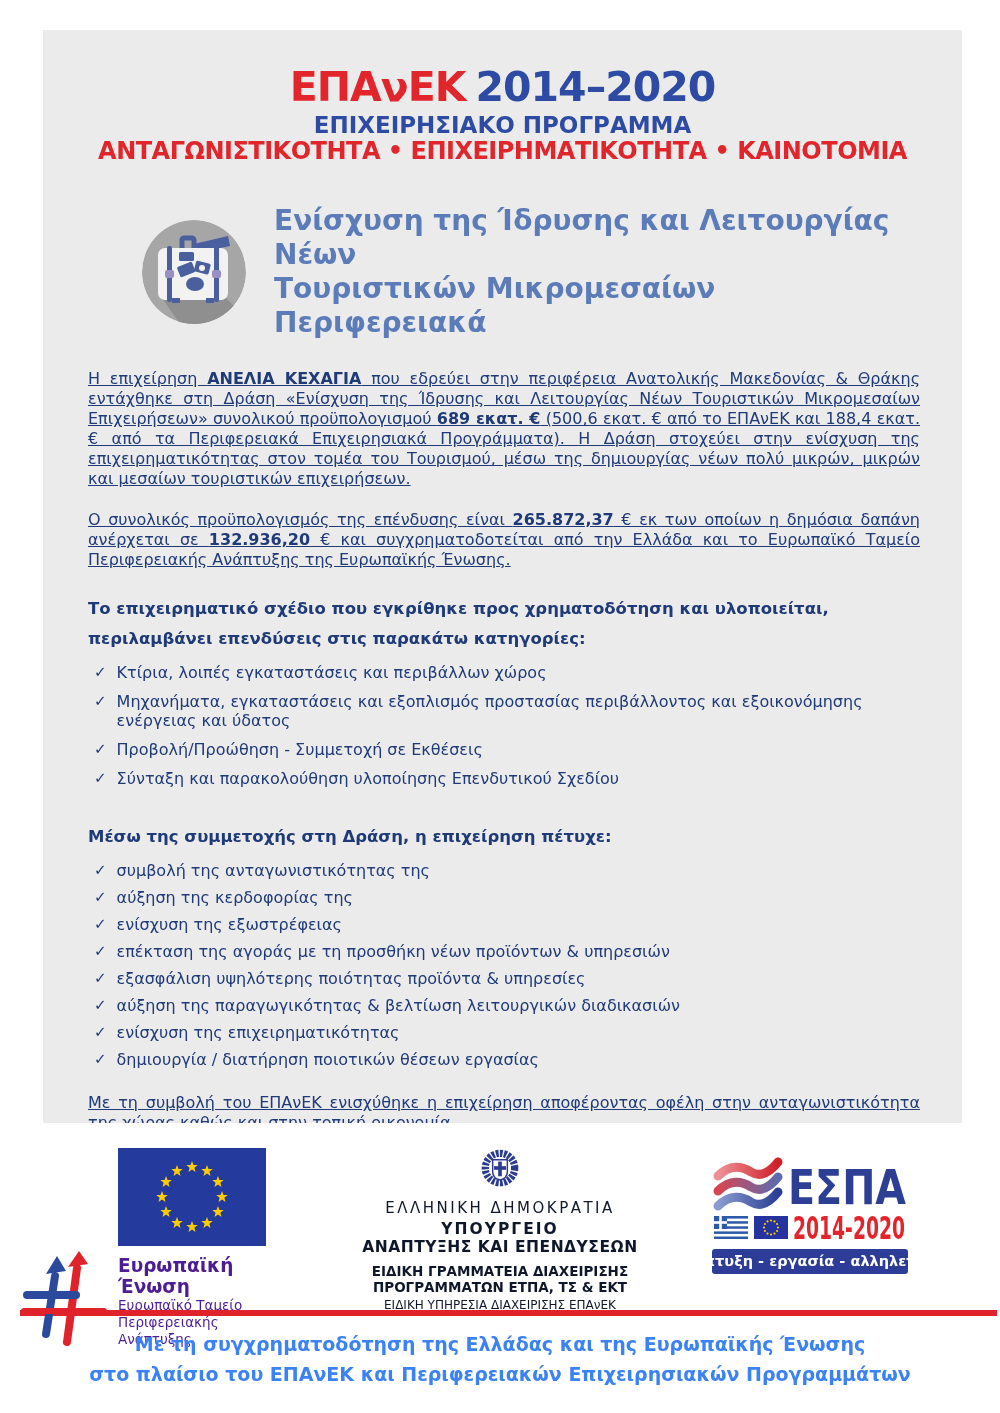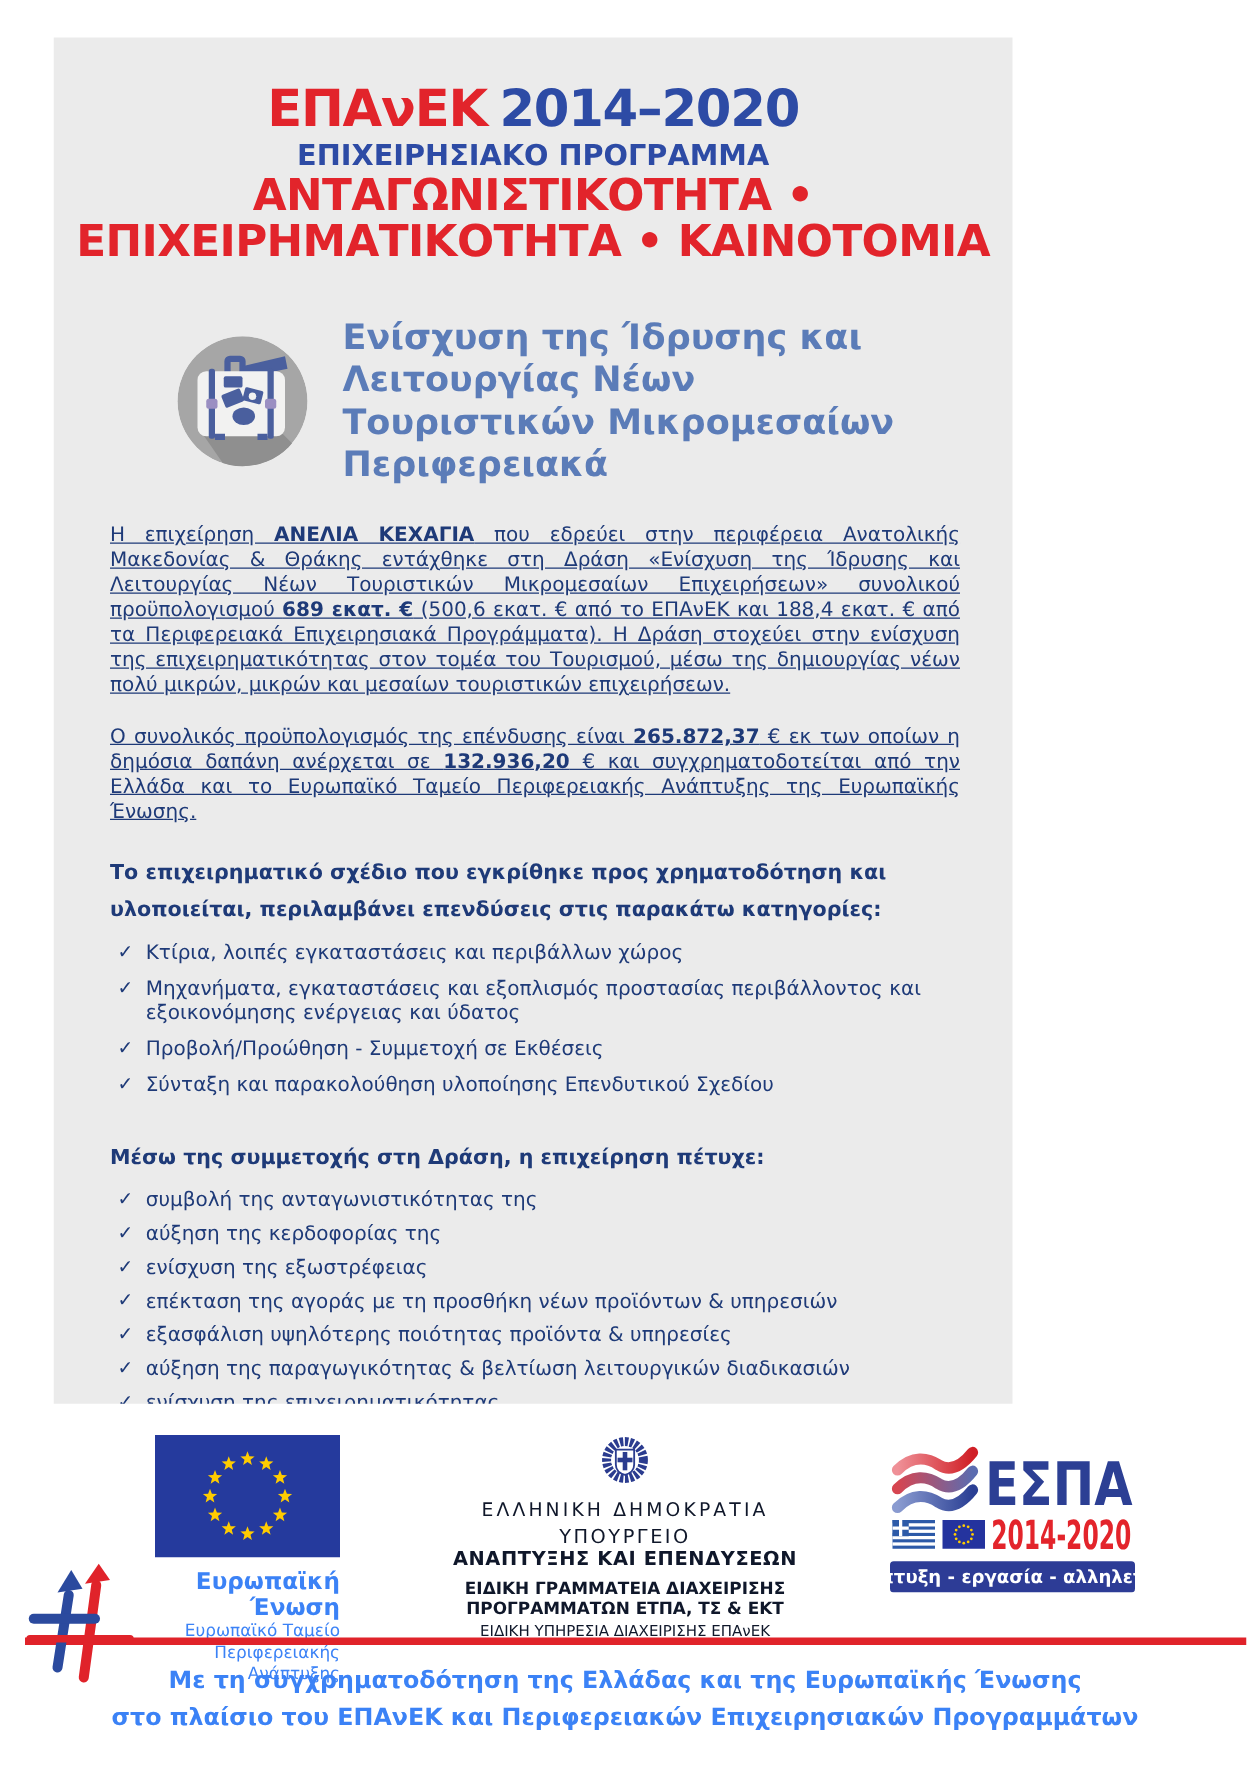--- a/index.html
+++ b/index.html
@@ -2,55 +2,55 @@
 <html lang="el"><head>
 <meta charset="utf-8">
 <style>
   html,body{margin:0;padding:0;}
   body{
     width:1000px;height:1413px;position:relative;background:#ffffff;
     font-family:"DejaVu Sans","Liberation Sans",sans-serif;
     -webkit-font-smoothing:antialiased;overflow:hidden;
   }
   .page{
-    position:absolute;left:43px;top:30px;width:767px;height:1093px;
+    position:absolute;left:43px;top:30px;width:919px;height:1093px;
     background:#ebebeb;overflow:hidden;
   }
   
   .hdr{ text-align:center; margin-top:36px; line-height:1.05;}
   .hdr-line1{font-size:41px;font-weight:bold;letter-spacing:-1px;}
   .hdr-acronym{color:#e2242b;}
   .hdr-period{color:#2d4ba5;margin-left:10px;font-weight:600;}
   .hdr-line2{font-size:23px;font-weight:bold;color:#2d4ba5;margin-top:4px;letter-spacing:0px;}
-  .hdr-line3{font-size:35px;font-weight:bold;color:#e2242b;margin-top:2px;letter-spacing:-0.5px;}
+  .hdr-line3{font-size:24px;font-weight:bold;color:#e2242b;margin-top:2px;letter-spacing:-0.5px;}
   
   .action-row{display:flex;align-items:center;margin:40px 40px 0 99px;}
   .action-icon{flex:0 0 104px;width:104px;height:104px;}
   .action-title{margin-left:28px;color:#5b7cb8;font-weight:bold;font-size:28px;line-height:34px;}
   
   .content{padding:0 42px 0 45px;color:#1e3a78;}
   .para{font-size:16px;line-height:20px;text-align:justify;margin:0;text-decoration:underline;}
   .p1{margin-top:29px;}
   .p2{margin-top:21px;}
   .b{font-weight:bold;}
   .sec-heading{font-size:16.5px;font-weight:bold;line-height:30px;text-align:left;}
   .h1{margin-top:24px;}
   .h2{margin-top:34px;}
   .check-list{margin-top:9px;padding-left:6px;}
   .check-list .check-item{display:flex;gap:10px;align-items:flex-start;margin-bottom:10px;font-size:16px;line-height:19px;}
   .list2 .check-item{margin-bottom:8px;}
   .check{font-size:15px;line-height:19px;}
   .closing{margin-top:24px;}
   
-  .eu-block{position:absolute;left:118px;top:1148px;width:154px;text-align:right;color:#3b82f6;}
+  .eu-block{position:absolute;left:118px;top:1148px;width:154px;text-align:left;color:#4c1d95;}
   .eu-line1{font-size:18.5px;font-weight:bold;margin-top:5px;}
   .eu-line2,.eu-line3{font-size:13.5px;line-height:17px;}
   .ministry-block{position:absolute;left:355px;top:1146px;width:290px;text-align:center;color:#0f172a;}
   .min-l1{font-size:15px;letter-spacing:2.5px;margin-top:5px;}
-  .min-l2{font-size:15.5px;font-weight:normal;letter-spacing:2px;margin-top:3px;}
+  .min-l2{font-size:15.5px;font-weight:bold;letter-spacing:2px;margin-top:3px;}
   .min-l3{font-size:15.5px;font-weight:bold;letter-spacing:0.5px;}
   .min-l4{font-size:13.5px;font-weight:bold;margin-top:7px;}
   .min-l5{font-size:13.5px;font-weight:bold;}
   .min-l6{font-size:12px;margin-top:3px;}
   .espa-block{position:absolute;left:712px;top:1152px;width:196px;}
   
   .red-line{position:absolute;left:20px;right:3px;top:1310px;height:6px;background:#e0232a;}
   .hash-logo{position:absolute;left:14px;top:1250px;width:100px;height:100px;z-index:2;}
   .cofinance{position:absolute;left:0;right:0;top:1329px;text-align:center;color:#3b82f6;font-weight:700;font-size:19px;line-height:30px;}
 </style>

